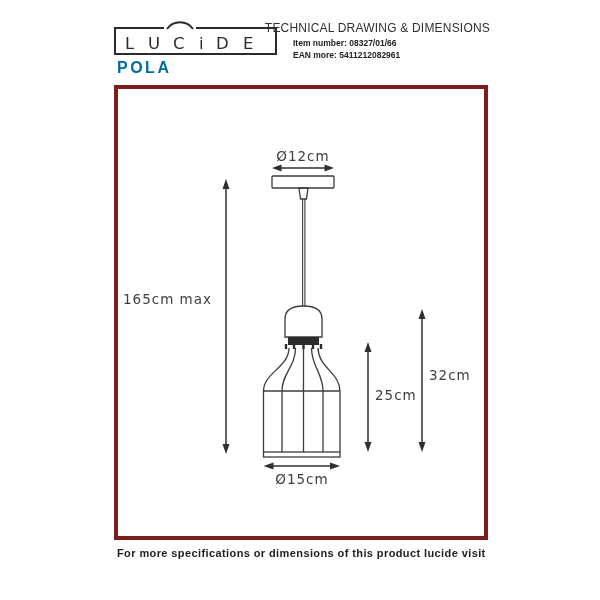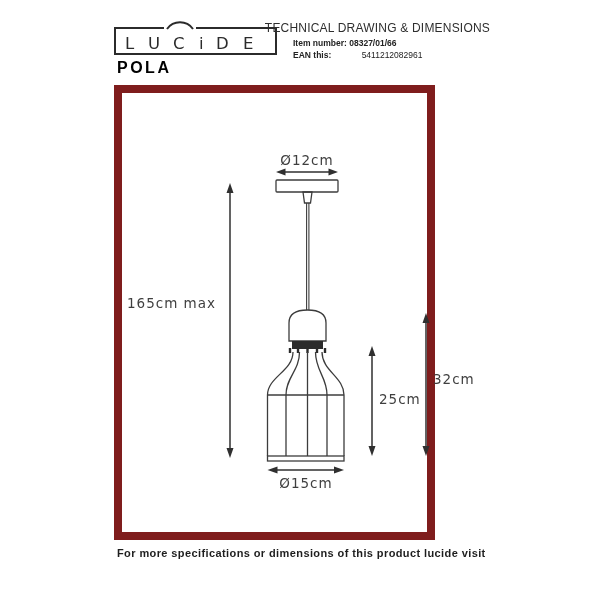--- a/index.html
+++ b/index.html
@@ -4,29 +4,29 @@
 <style>
   html,body{margin:0;padding:0;background:#fff;}
   #page{position:relative;width:600px;height:600px;background:#ffffff;overflow:hidden;
         font-family:"Liberation Sans",sans-serif;color:#2b2b2b;}
 
   
   #logo{position:absolute;left:114px;top:20px;width:166px;height:38px;}
   #doc-title{position:absolute;right:110px;top:21px;width:240px;text-align:right;
              font-size:12px;letter-spacing:.2px;color:#2e2e2e;font-weight:500;}
   #product-name{position:absolute;left:117px;top:59px;font-size:16px;font-weight:700;
-                letter-spacing:2.5px;color:#000000;}
+                letter-spacing:2.5px;color:#0369a1;}
   #codes{position:absolute;left:293px;top:37px;font-size:8.5px;line-height:12px;color:#222;}
   #codes .lbl{font-weight:700;}
   #codes .val-bold{font-weight:700;}
-  #codes .val{font-weight:400;margin-left:28px;}
+  #codes .val{font-weight:700;}
 
   
-  #draw-box{position:absolute;left:114px;top:85px;width:321px;height:455px;
-            border:8px solid #7f1d1d;box-sizing:border-box;background:#fff;}
+  #draw-box{position:absolute;left:114px;top:85px;width:374px;height:455px;
+            border:4px solid #7f1d1d;box-sizing:border-box;background:#fff;}
   #draw-box svg{display:block;}
   .dimtxt{font-family:"DejaVu Sans",sans-serif;font-size:13.5px;fill:#3f3f3f;letter-spacing:1px;}
 
   
   #footer-note{position:absolute;left:117px;top:547px;font-size:11px;font-weight:700;
                letter-spacing:.4px;color:#1e1e1e;}
   #footer-site{position:absolute;left:117px;top:560px;font-size:16.5px;font-weight:700;
                letter-spacing:.6px;color:#111;cursor:pointer;}
 
   .logo-letter{font-family:"DejaVu Sans",sans-serif;font-size:16.5px;fill:#2b2b2b;}
@@ -51,21 +51,21 @@
   <div id="doc-title">TECHNICAL DRAWING &amp; DIMENSIONS</div>
 
   <div id="product-name">POLA</div>
 
   <div id="codes">
     <div>
       <span class="lbl">Item number:</span>
       <span class="val-bold">08327/01/66</span>
     </div>
     <div>
-      <span class="lbl">EAN this:</span>
+      <span class="lbl">EAN more:</span>
       <span class="val">5411212082961</span>
     </div>
   </div>
 
   <div id="draw-box">
     <svg width="370" height="451" viewBox="0 0 370 451">
       <g stroke="#3c3c3c" stroke-width="1.3" fill="none">
 
         <rect x="154" y="87" width="62" height="12" rx="1"></rect>
         <polygon points="181,99 190,99 188.5,110 182.5,110"></polygon>

